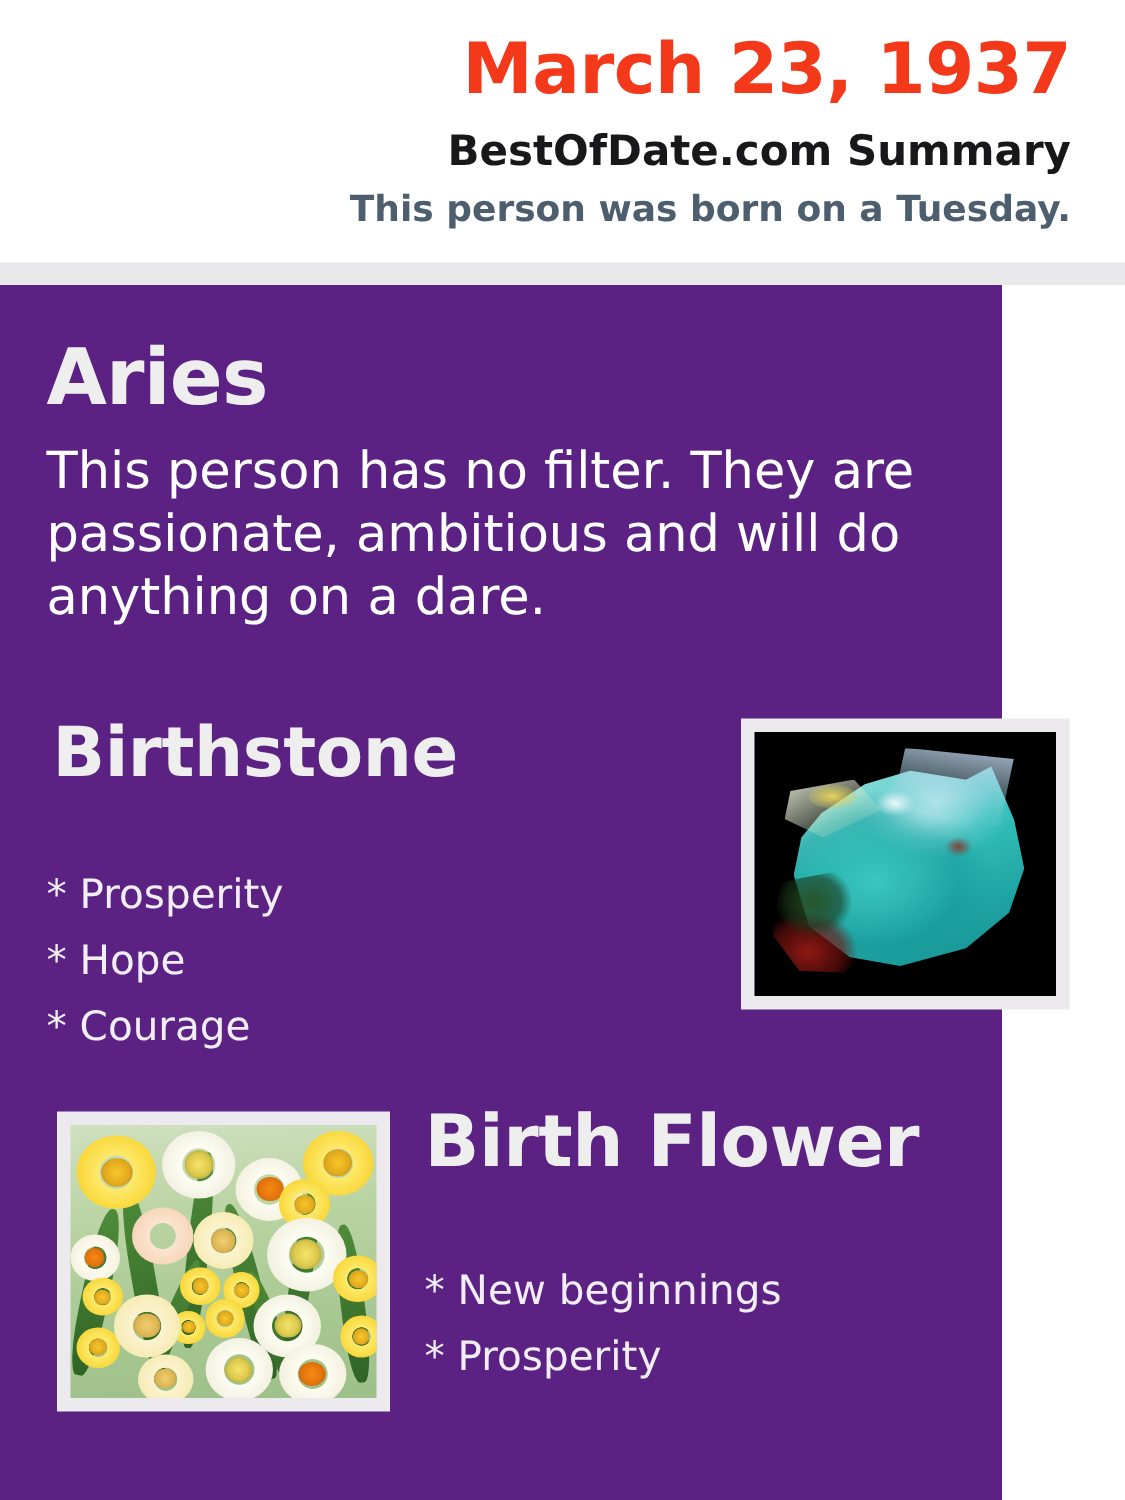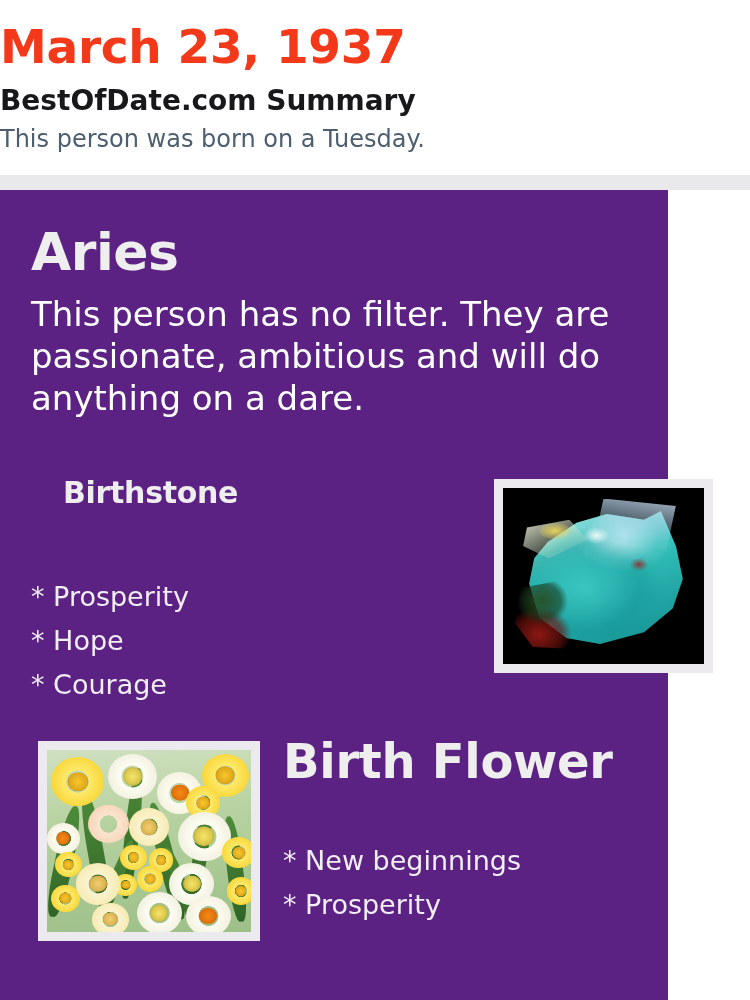--- a/index.html
+++ b/index.html
@@ -20,22 +20,21 @@
     overflow: hidden;
   }
 
   
   .header {
     position: absolute;
     left: 0; top: 0;
     width: 714px;
     height: 175px;
     background: #ffffff;
-    text-align: left;
-    padding-left: 13px;
+    text-align: right;
   }
   .header-date {
     position: absolute;
     left: 0; right: 0;
     top: 22px;
     font-size: 47px;
     font-weight: bold;
     color: #f4391a;
     letter-spacing: -0.3px;
     line-height: 1.05;
@@ -49,21 +48,21 @@
     font-weight: bold;
     color: #18181a;
     line-height: 1.1;
     white-space: nowrap;
   }
   .header-weekday {
     position: absolute;
     left: 0; right: 0;
     top: 126px;
     font-size: 24px;
-    font-weight: normal;
+    font-weight: bold;
     color: #4d5e6e;
     line-height: 1.1;
     white-space: nowrap;
   }
   .header-divider {
     position: absolute;
     left: 0; top: 175px;
     width: 750px;
     height: 15px;
     background: #e9e8eb;
@@ -98,26 +97,25 @@
     font-weight: normal;
     color: #ffffff;
     line-height: 1.23;
   }
 
   
   .stone-title {
     position: absolute;
     left: 35px;
     top: 288px;
-    font-size: 30px;
+    font-size: 46px;
     font-weight: bold;
     color: #eeeeee;
     line-height: 1;
     letter-spacing: -0.3px;
-    margin-left: 28px;
   }
   .stone-name {
     position: absolute;
     left: 31px;
     top: 339px;
     font-size: 38px;
     font-weight: normal;
     color: #ffffff;
     line-height: 1;
   }

